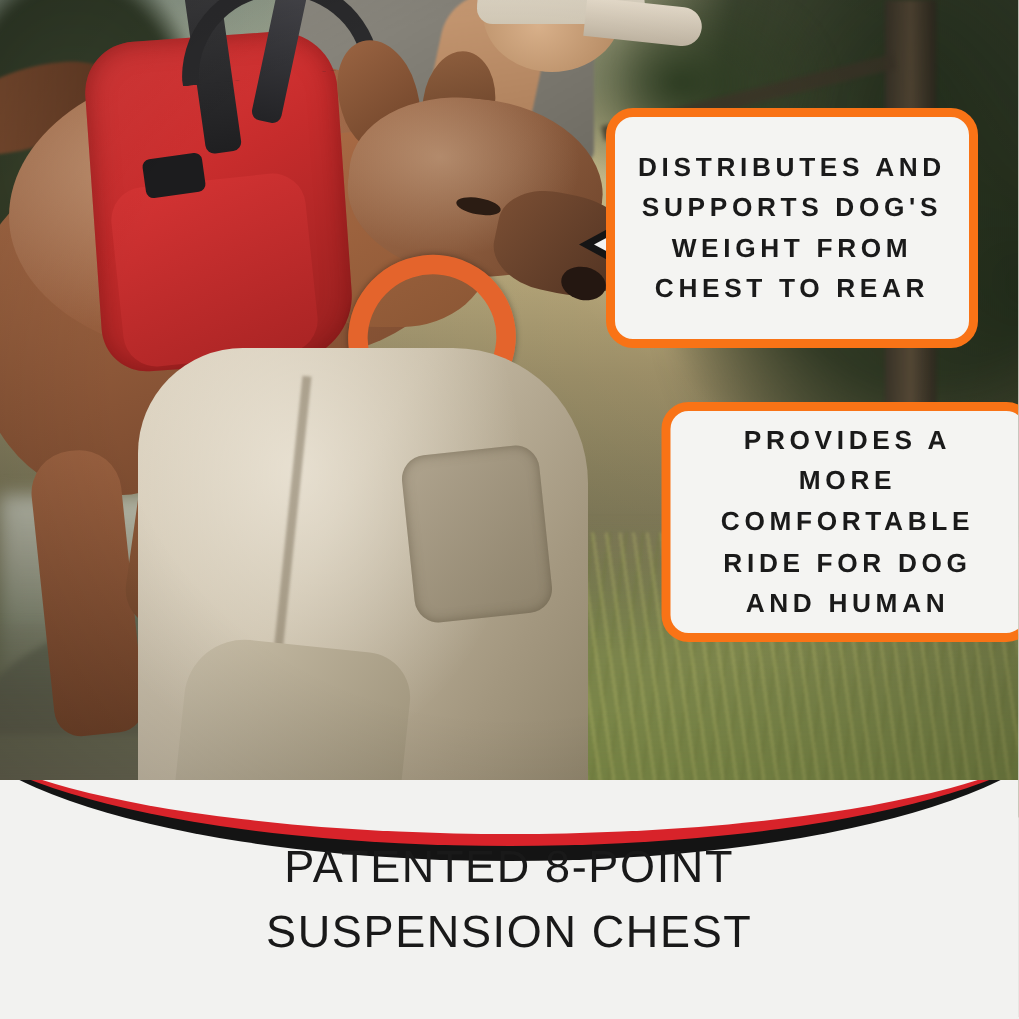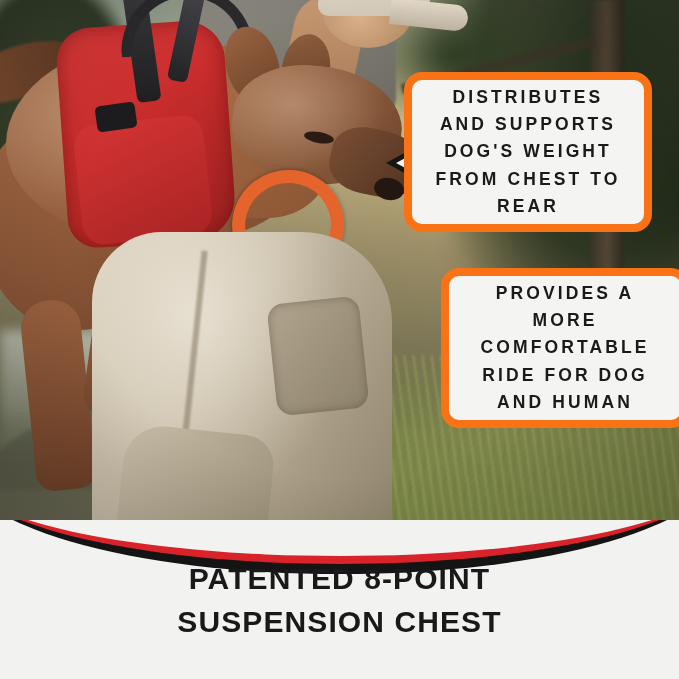--- a/index.html
+++ b/index.html
@@ -378,21 +378,21 @@
     position: absolute;
     left: 0; top: 0; width: 679px; height: 545px;
     background: radial-gradient(ellipse at 50% 45%, rgba(0,0,0,0) 55%, rgba(0,0,0,0.22) 100%);
     pointer-events: none;
   }
 
   
   .callout {
     position: absolute;
     background: #f4f4f2;
-    border: 8px solid #f97316;
+    border: 6px solid #f97316;
     border-radius: 18px;
     box-sizing: border-box;
     display: flex;
     align-items: center;
     justify-content: center;
     text-align: center;
     padding: 10px 14px;
   }
   .callout p {
     margin: 0;
@@ -458,21 +458,21 @@
     width: 760px; height: 84px;
     background: #f2f2f0;
     border-radius: 0 0 50% 50% / 0 0 100% 100%;
   }
   #banner-text {
     position: absolute;
     left: 0; top: 38px;
     width: 679px;
     text-align: center;
     font-family: "Liberation Sans", sans-serif;
-    font-weight: bold;
+    font-weight: normal;
     color: #191919;
     font-size: 30px;
     line-height: 1.42;
     letter-spacing: 1.1px;
   }
   #banner-text .ln { display: block; }
 </style>
 </head>
 <body>
 

